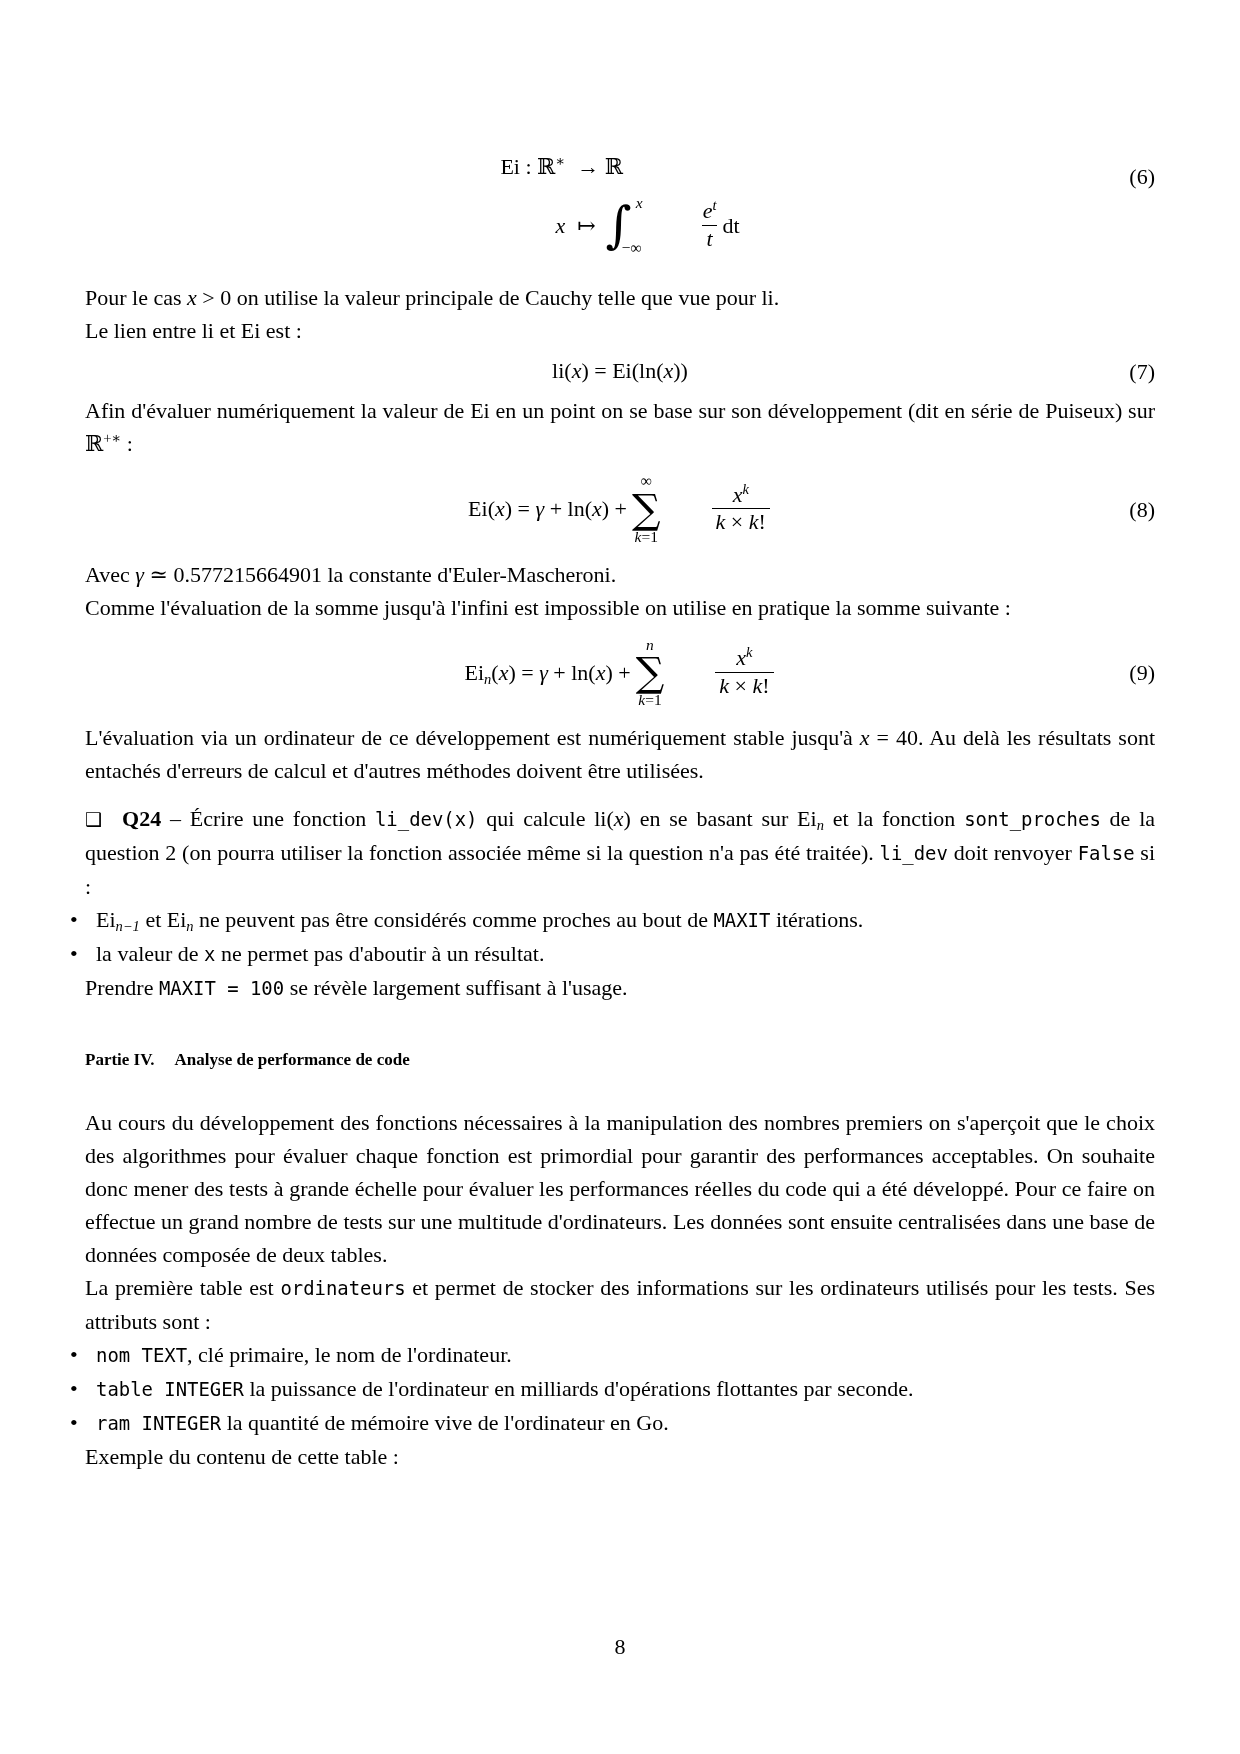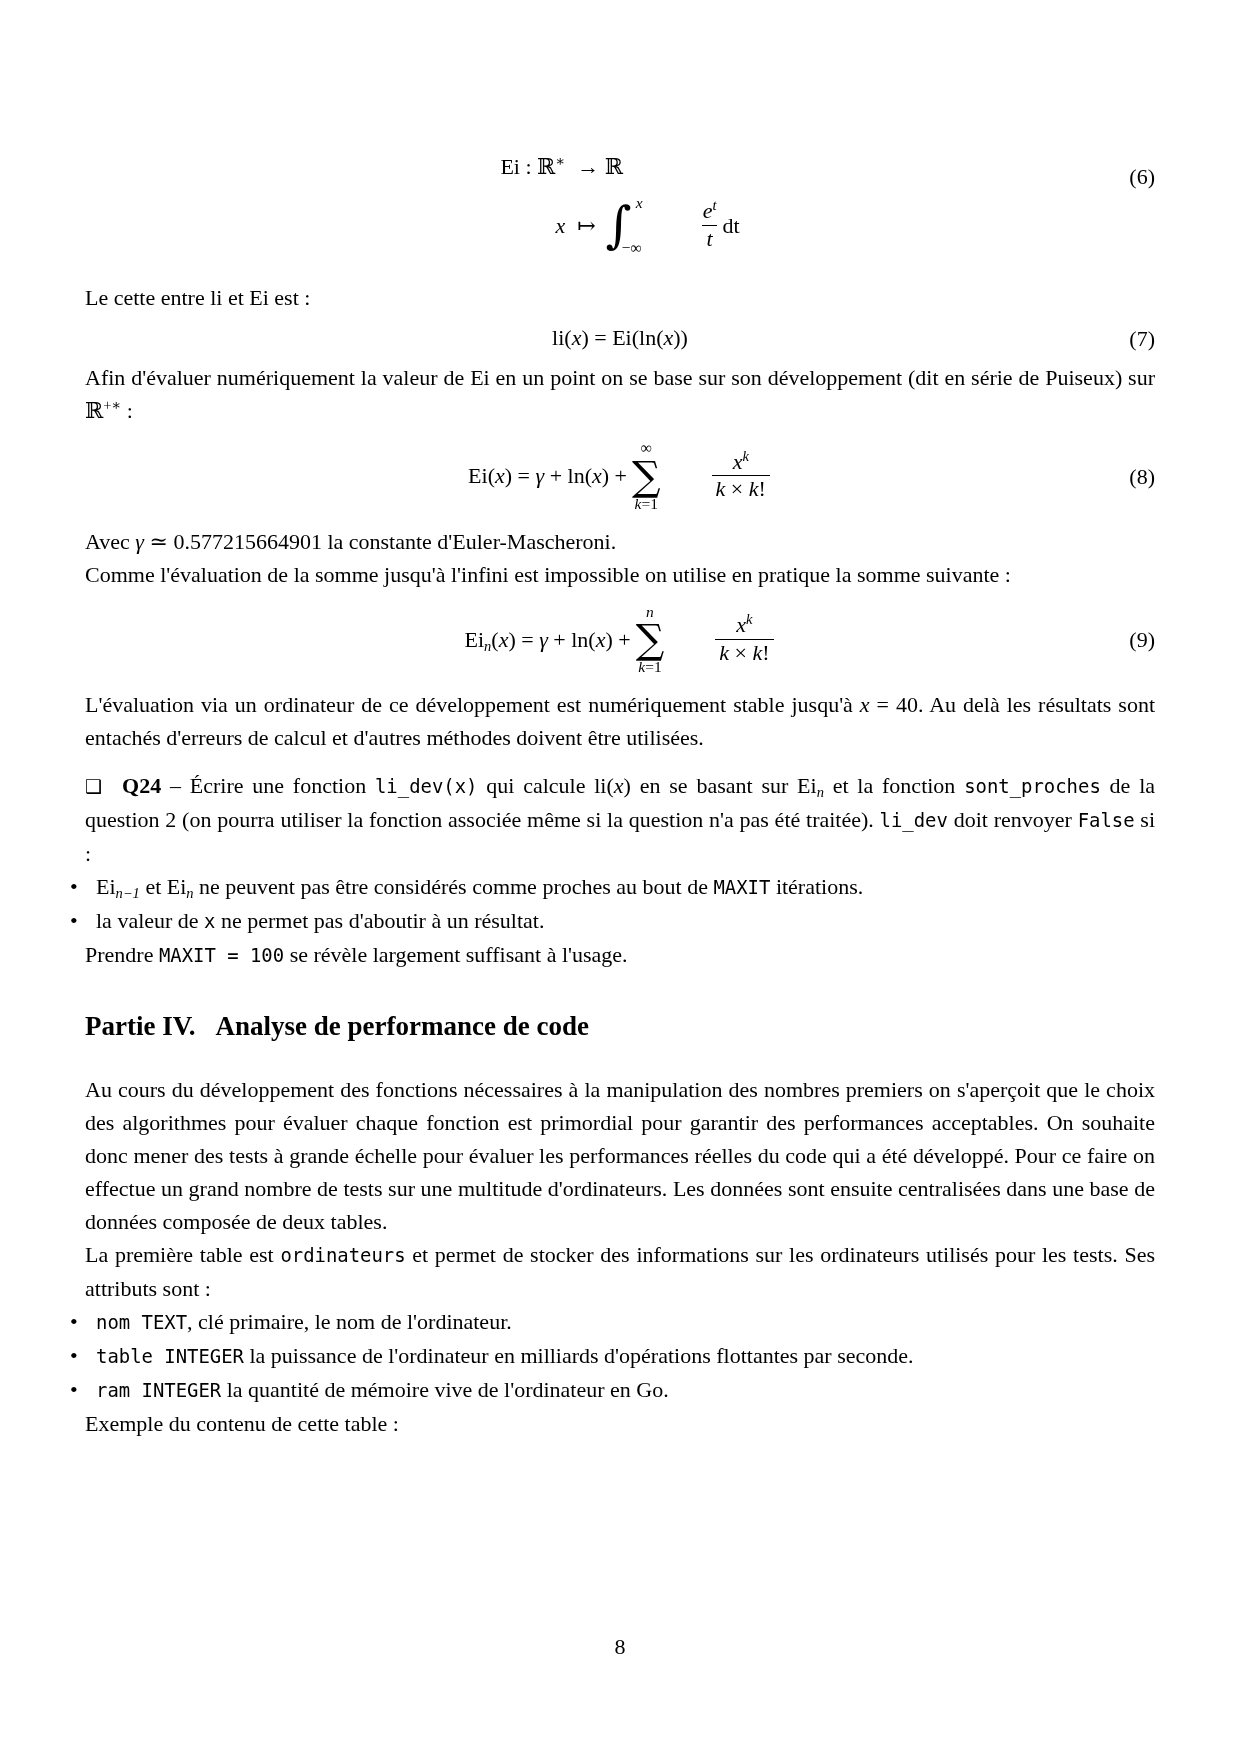--- a/index.html
+++ b/index.html
@@ -41,21 +41,21 @@
   .mapsto{margin-right:8px;}
 
   
   .q24{margin-top:15px;}
   .q-marker{font-family:"DejaVu Sans",sans-serif;font-size:19px;margin-right:20px;}
   .q-label{font-weight:bold;}
   .bullet-row{display:flex;margin-left:-15px;}
   .bullet-marker{width:26px;flex-shrink:0;}
   .bullet-text{text-align:justify;flex:1;}
 
-  h2.section{font-size:27px;font-weight:bold;margin:38px 0 30px 0;}
+  h2.section{font-size:17px;font-weight:bold;margin:38px 0 30px 0;}
   .head-gap{margin-left:20px;}
 
   .footer{position:absolute;left:0;right:0;top:1630px;text-align:center;}
 </style>
 </head>
 <body>
 
 <div class="page">
 
   <div class="eq eq6">
@@ -77,21 +77,22 @@
         <span class="frac">
           <span class="num"><span class="seg-it">e</span><span class="seg-sup-it">t</span></span>
           <span class="den"><span class="seg-it">t</span></span>
         </span>
         <span>dt</span>
       </div>
     </div>
     <span class="eq-num">(6)</span>
   </div>
 
-  <p class="para"><span>Le cette entre li et Ei est :</span></p>
+  <p class="para"><span>Pour le cas </span><span class="seg-it">x</span><span> &gt; 0 on utilise la valeur principale de Cauchy telle que vue pour li.</span></p>
+  <p class="para"><span>Le lien entre li et Ei est :</span></p>
 
   <div class="eq eq7">
     <span><span>li(</span><span class="seg-it">x</span><span>) = Ei(ln(</span><span class="seg-it">x</span><span>))</span></span>
     <span class="eq-num">(7)</span>
   </div>
 
   <p class="para"><span>Afin d'évaluer numériquement la valeur de Ei en un point on se base sur son développement (dit en série de Puiseux) sur </span><span>ℝ</span><span class="seg-sup">+∗</span><span> :</span></p>
 
   <div class="eq eq8">
     <span><span>Ei(</span><span class="seg-it">x</span><span>) = </span><span class="seg-it">γ</span><span> + ln(</span><span class="seg-it">x</span><span>) + </span></span>

